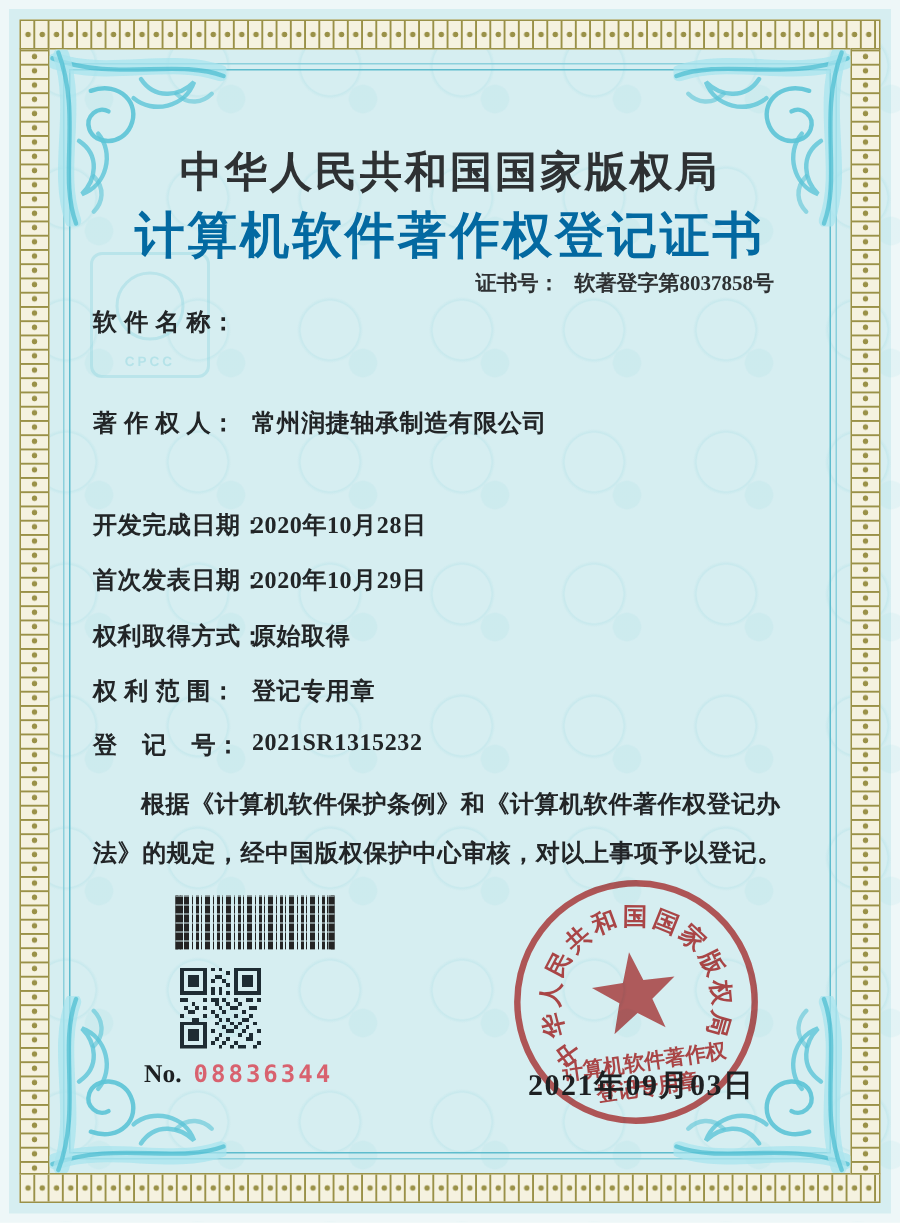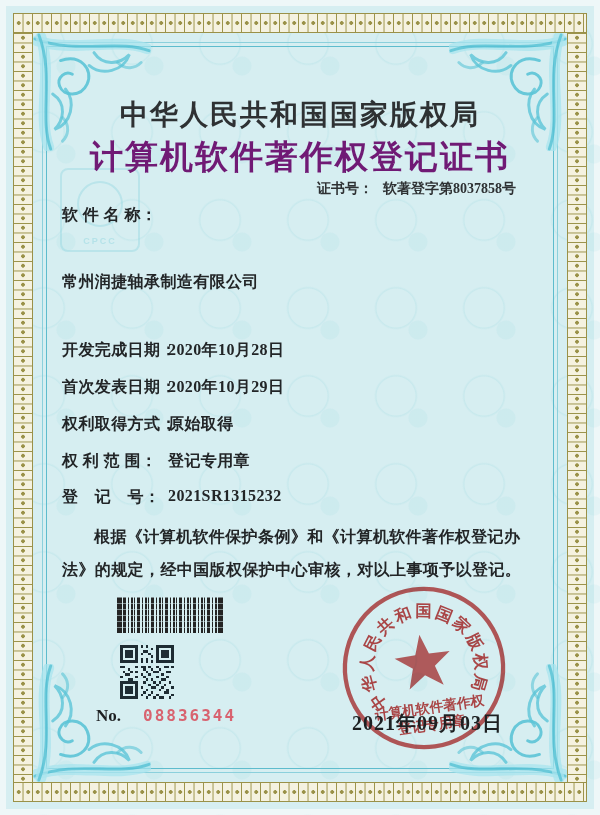--- a/index.html
+++ b/index.html
@@ -65,21 +65,21 @@
     font-size:9px;letter-spacing:2px;color:rgba(122,206,218,.45);
     font-family:"Liberation Sans",sans-serif;font-weight:700;
   }
   
   .authority{
     position:absolute;left:0;right:0;top:96px;text-align:center;
     font-size:28px;font-weight:700;letter-spacing:2px;color:#2e3133;
   }
   .cert-title{
     position:absolute;left:0;right:0;top:135px;text-align:center;
-    font-size:33px;font-weight:800;letter-spacing:2px;color:#701a75;
+    font-size:33px;font-weight:800;letter-spacing:2px;color:#0369a1;
   }
   .certno{
     position:absolute;top:180px;right:84px;
     font-size:14px;font-weight:700;color:#2e3133;
   }
   .certno .lbl{margin-right:10px;}
   .field{
     position:absolute;left:62px;display:flex;align-items:flex-start;
     font-size:16px;font-weight:700;color:#222527;letter-spacing:.4px;
   }
@@ -104,21 +104,21 @@
   .barcode .rows{
     position:absolute;inset:0;
     background:repeating-linear-gradient(0deg, rgba(0,0,0,0) 0 5px, rgba(214,238,241,.5) 5px 6px);
   }
   .barcode .start{position:absolute;left:0;top:0;bottom:0;width:5px;background:#242424;}
   .barcode .stop{position:absolute;right:0;top:0;bottom:0;width:4px;background:#242424;}
   .qrcode{position:absolute;left:120px;top:645px;width:54px;height:54px;}
   .serial{
     position:absolute;left:96px;top:706px;font-size:17px;font-weight:700;color:#1d2022;
   }
-  .serial .num{color:#d8626f;letter-spacing:2px;margin-left:22px;font-family:"DejaVu Sans Mono",monospace;font-size:16px;}
+  .serial .num{color:#d8626f;letter-spacing:2px;margin-left:8px;font-family:"DejaVu Sans Mono",monospace;font-size:16px;}
   
   .seal{
     position:absolute;left:338px;top:582px;width:172px;height:172px;
     transform:rotate(-8deg);
     opacity:.92;mix-blend-mode:multiply;
   }
   .issue-date{
     position:absolute;left:352px;top:710px;
     font-size:20px;font-weight:700;color:#1d2022;letter-spacing:1px;
   }
@@ -174,20 +174,21 @@
   <div class="authority">中华人民共和国国家版权局</div>
   <div class="cert-title">计算机软件著作权登记证书</div>
   <div class="certno">
     <span class="lbl">证书号：</span><span>软著登字第8037858号</span>
   </div>
 
   <div class="field f1">
     <span class="flabel">软 件 名 称：</span>
   </div>
   <div class="field f2">
+    <span class="flabel">著 作 权 人：</span>
     <span class="fvalue">常州润捷轴承制造有限公司</span>
   </div>
   <div class="field f3">
     <span class="flabel">开发完成日期：</span>
     <span class="fvalue">2020年10月28日</span>
   </div>
   <div class="field f4">
     <span class="flabel">首次发表日期：</span>
     <span class="fvalue">2020年10月29日</span>
   </div>

